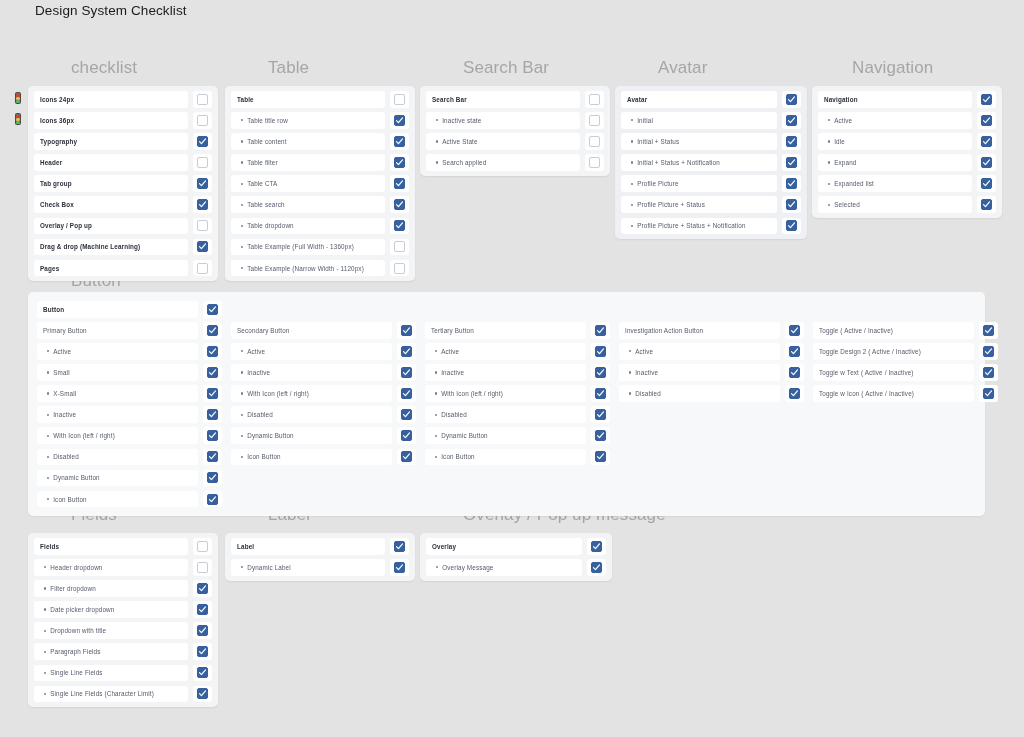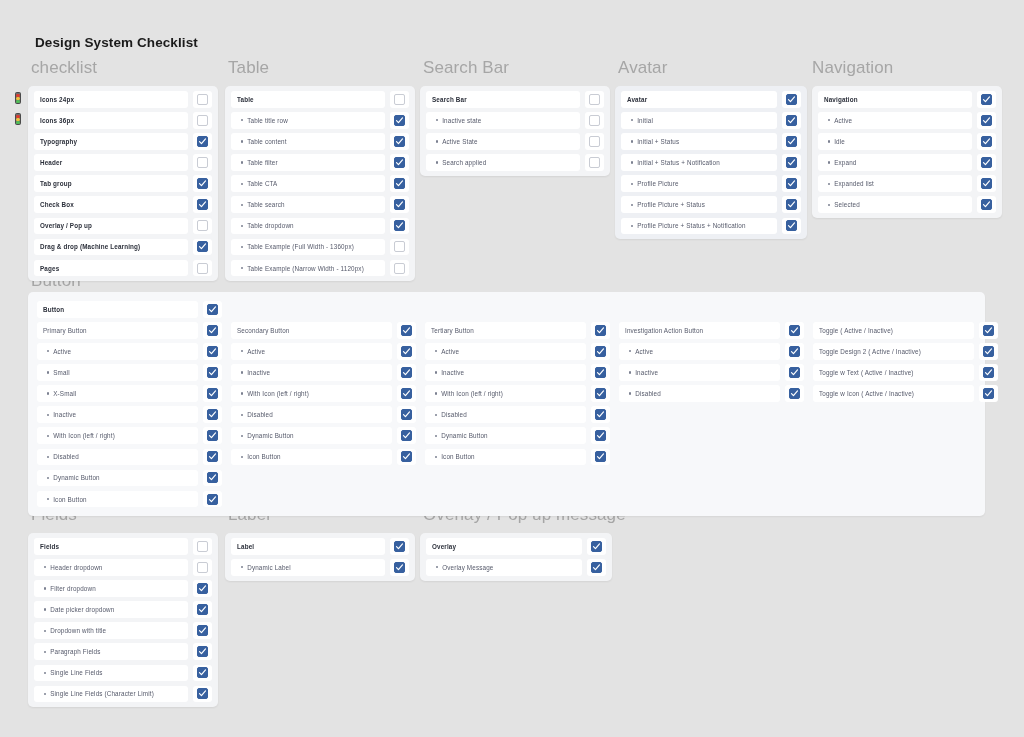--- a/index.html
+++ b/index.html
@@ -10,35 +10,36 @@
     background: #e3e3e3;
     font-family: "Liberation Sans", sans-serif;
     overflow: hidden;
     position: relative;
   }
 
   
   #page-title {
     position: absolute;
     left: 35px;
-    top: 35px;
+    top: 3px;
     font-size: 13.5px;
-    font-weight: bold;
+    font-weight: normal;
     color: #1b1b1b;
     letter-spacing: 0.1px;
   }
 
   
   .section-heading {
     position: absolute;
     font-size: 17px;
     font-weight: 400;
     color: #a6a6a6;
     letter-spacing: 0.1px;
     white-space: nowrap;
+    margin-left: 40px;
   }
 
   
   .card {
     position: absolute;
     background: #f3f4f6;
     border-radius: 5px;
     padding: 5px 6px;
     box-shadow: 0 1px 2px rgba(0,0,0,0.07);
   }

